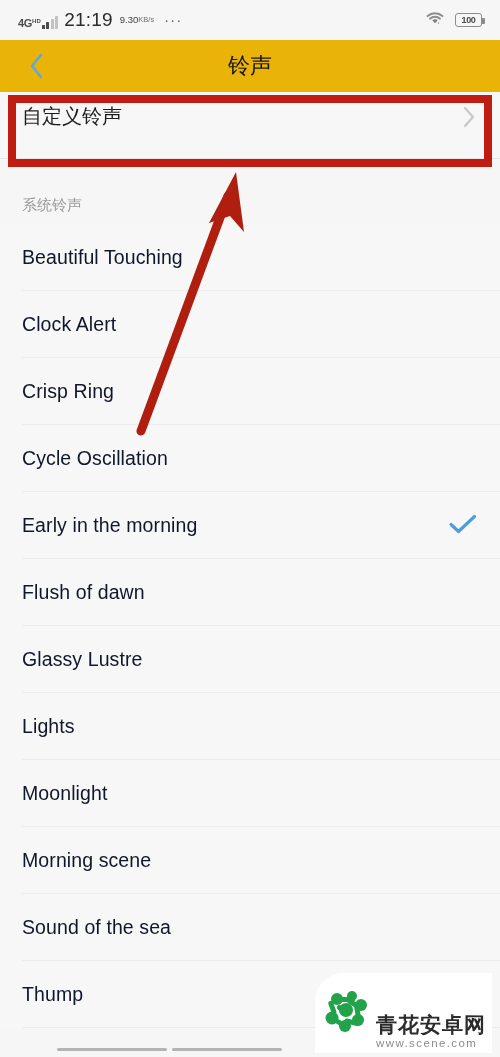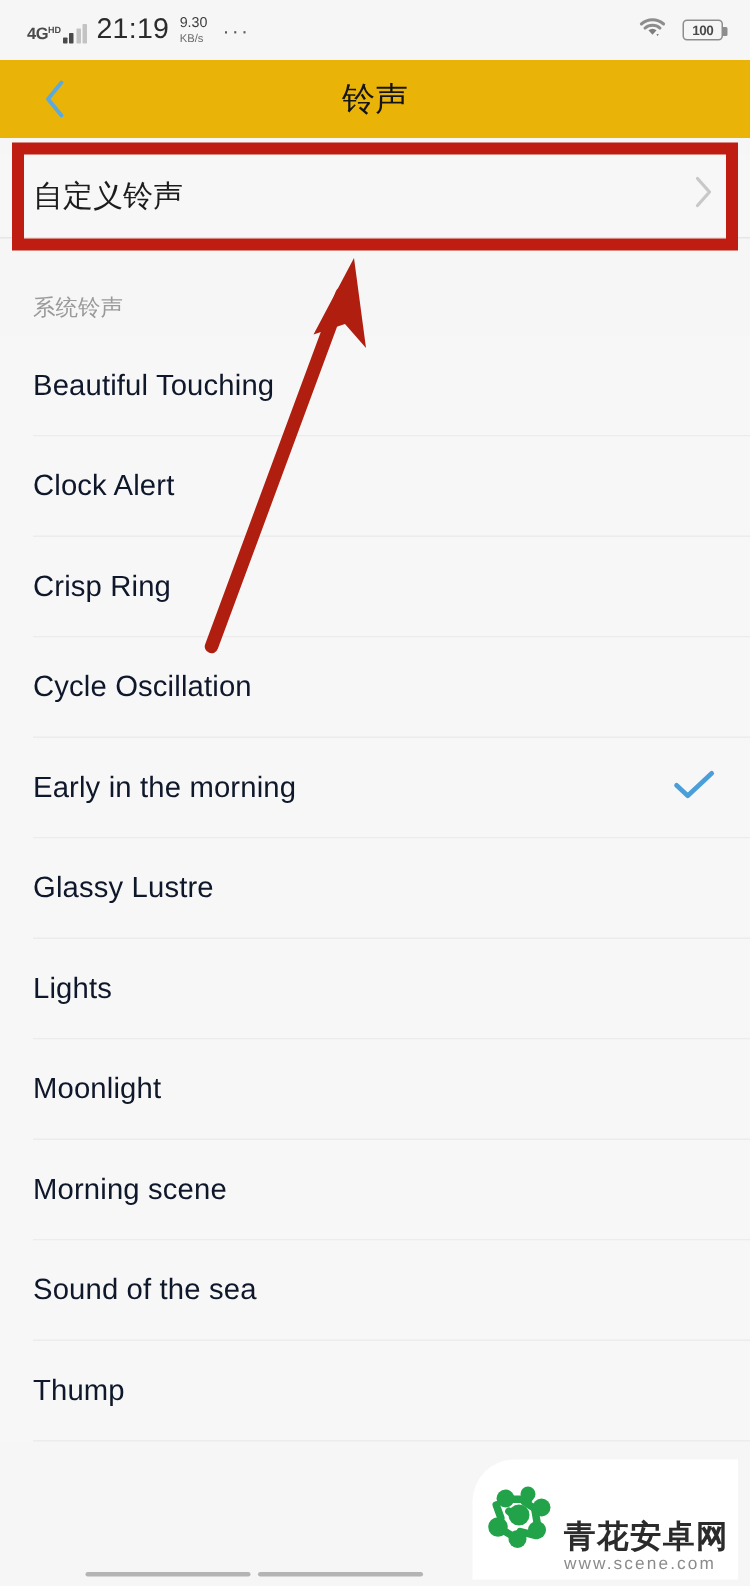--- a/index.html
+++ b/index.html
@@ -39,21 +39,21 @@
   .bars i { display:block; width:3px; background:#4a4a4a; border-radius:0.5px; }
   .bars i:nth-child(1){ height:4px; }
   .bars i:nth-child(2){ height:7px; }
   .bars i:nth-child(3){ height:10px; background:#c3c3c3; }
   .bars i:nth-child(4){ height:13px; background:#c3c3c3; }
 
   .sb-time {
     font-size:19px; color:#2b2b2b; letter-spacing:0.2px;
     line-height:20px; font-weight:400;
   }
-  .sb-speed { display:flex; flex-direction:column; line-height:1; margin-left:1px; }
+  .sb-speed { display:flex; flex-direction:row; line-height:1; margin-left:1px; }
   .sb-speed .v { font-size:9.5px; color:#3d3d3d; }
   .sb-speed .u { font-size:7.5px; color:#6a6a6a; margin-top:1px; }
   .sb-dots { font-size:14px; color:#5a5a5a; letter-spacing:1.5px; margin-left:4px; }
 
   .batt {
     position:relative;
     width:27px; height:14px;
     border:1.4px solid #8d8d8d; border-radius:3px;
     display:flex; align-items:center; justify-content:center;
   }
@@ -76,21 +76,21 @@
     transform:translateY(-50%);
     width:44px; height:44px;
     display:flex; align-items:center; justify-content:center;
     cursor:pointer;
   }
 
   
   .custom-row {
     position:absolute; top:103px; left:0;
     width:500px; height:56px;
-    display:flex; align-items:center;
+    display:flex; align-items:flex-start;
     padding:0 22px;
     background:#f7f7f7;
     border-bottom:1px solid #e6e6e6;
     cursor:pointer;
   }
   .custom-row .label { font-size:20px; color:#1c1c1c; }
   .custom-row .chev { margin-left:auto; }
 
   
   .section-head {
@@ -234,20 +234,23 @@
         <span class="name">Crisp Ring</span>
       </div>
       <div class="row">
         <span class="name">Cycle Oscillation</span>
       </div>
       <div class="row selected">
         <span class="name">Early in the morning</span>
         <span class="tick"><svg width="30" height="24" viewBox="0 0 30 24">
             <path d="M3 12.5 L10.5 19.5 L26.5 4.5" stroke="#4a9fdb" stroke-width="3.1" fill="none" stroke-linecap="round" stroke-linejoin="round"></path>
           </svg></span>
+      </div>
+      <div class="row">
+        <span class="name">Flush of dawn</span>
       </div>
       <div class="row">
         <span class="name">Glassy Lustre</span>
       </div>
       <div class="row">
         <span class="name">Lights</span>
       </div>
       <div class="row">
         <span class="name">Moonlight</span>
       </div>

